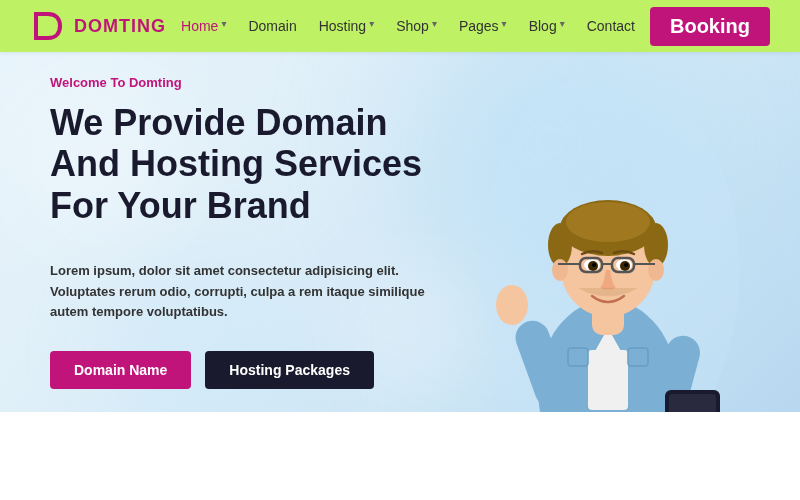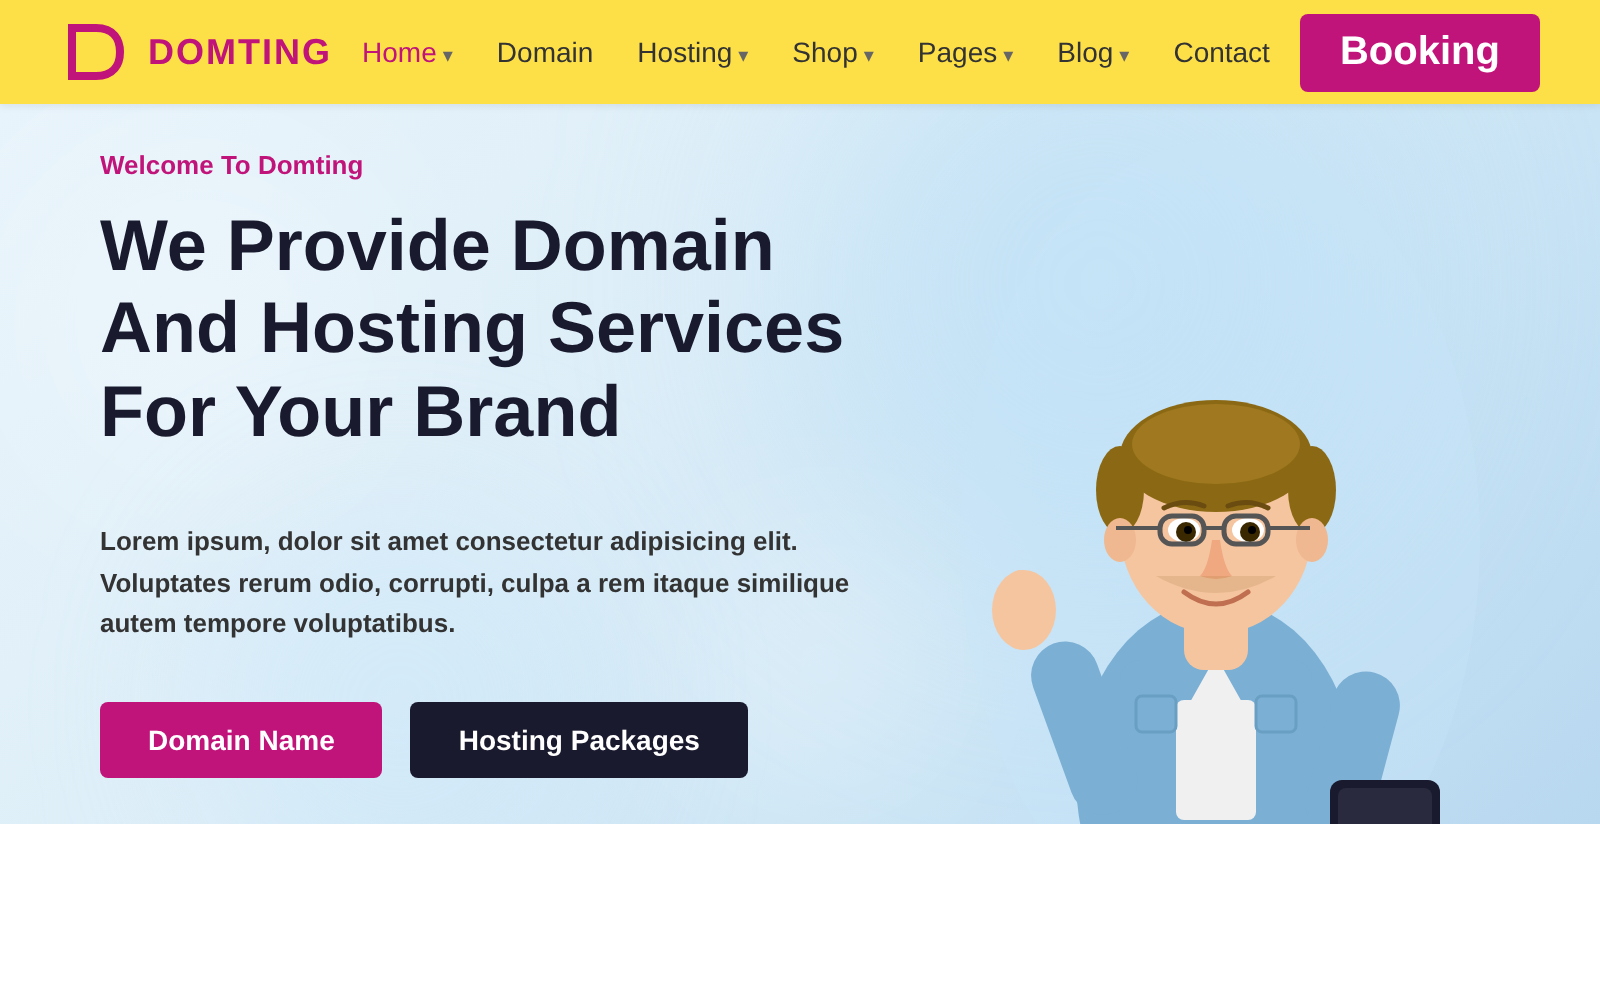--- a/index.html
+++ b/index.html
@@ -12,21 +12,21 @@
       background: #fff;
     }
 
     
     header {
       display: flex;
       align-items: center;
       justify-content: space-between;
       padding: 0 30px;
       height: 52px;
-      background: #fde047;
+      background: #bef264;
       box-shadow: 0 1px 4px rgba(0,0,0,0.08);
       position: relative;
       z-index: 10;
     }
 
     .logo-area {
       display: flex;
       align-items: center;
       gap: 8px;
     }
@@ -47,21 +47,21 @@
       display: flex;
       align-items: center;
       gap: 22px;
     }
 
     .nav-item {
       font-size: 14px;
       color: #333;
       cursor: pointer;
       display: flex;
-      align-items: flex-end;
+      align-items: flex-start;
       gap: 3px;
       text-decoration: none;
     }
 
     .nav-item.active {
       color: #c0147a;
     }
 
     .nav-item .chevron {
       font-size: 10px;

